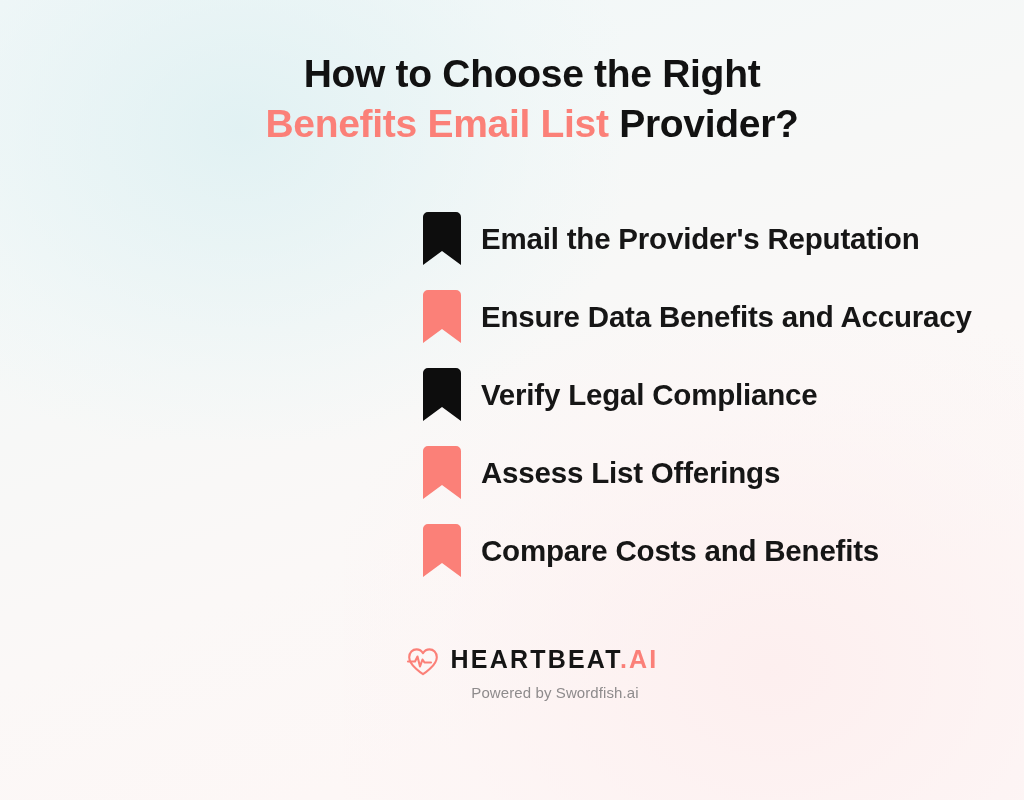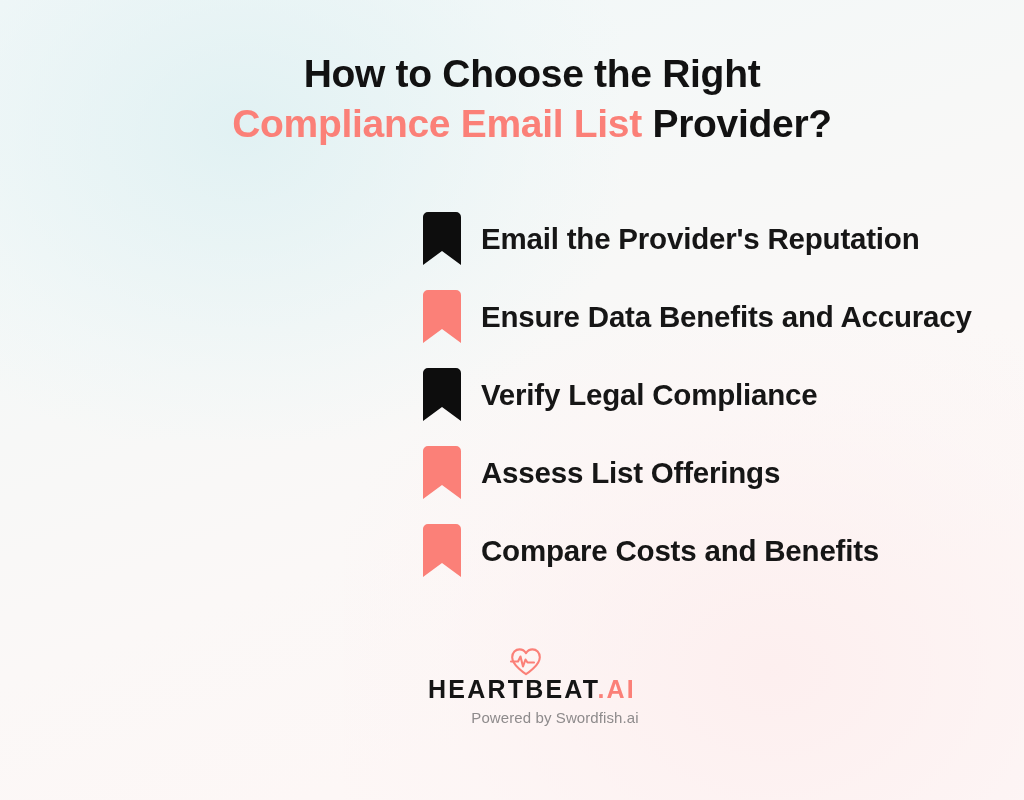--- a/index.html
+++ b/index.html
@@ -116,22 +116,20 @@
 
   
   .logo-block {
     margin-top: 58px;
     display: flex;
     flex-direction: column;
     align-items: center;
   }
   .logo-row {
     display: flex;
-    align-items: center;
-    flex-direction: column;
   }
   .heart-icon {
     width: 34px;
     height: 30px;
     display: block;
     margin-right: 11px;
   }
   .wordmark {
     font-size: 25px;
     font-weight: bold;
@@ -154,21 +152,21 @@
   }
 </style>
 </head>
 <body>
 
 <div class="poster">
   <div class="content">
 
     <div class="title-block">
       <span class="title-line">How to Choose the Right</span>
-      <span class="title-line title-line-2"><span class="title-accent">Compliance Email List</span><span> Provider?</span></span>
+      <span class="title-line title-line-2"><span class="title-accent">Benefits Email List</span><span> Provider?</span></span>
     </div>
 
     <div class="list">
 
       <div class="list-item">
         <svg class="bookmark" viewBox="0 0 46 53">
           <path d="M4 5 A5 5 0 0 1 9 0 L37 0 A5 5 0 0 1 42 5 L42 53 L23 39 L4 53 Z" fill="#0d0d0d"></path>
         </svg>
         <span class="item-label">Email the Provider's Reputation</span>
       </div>

